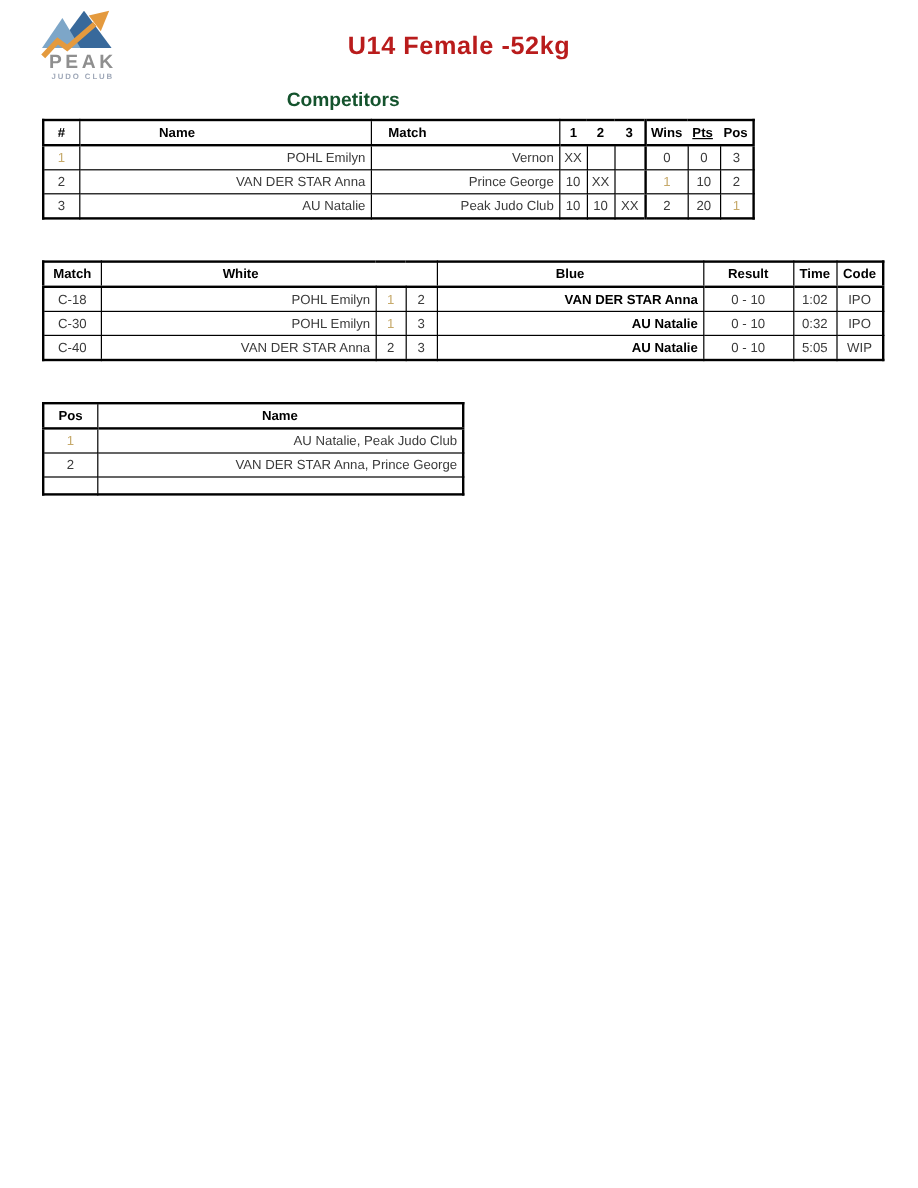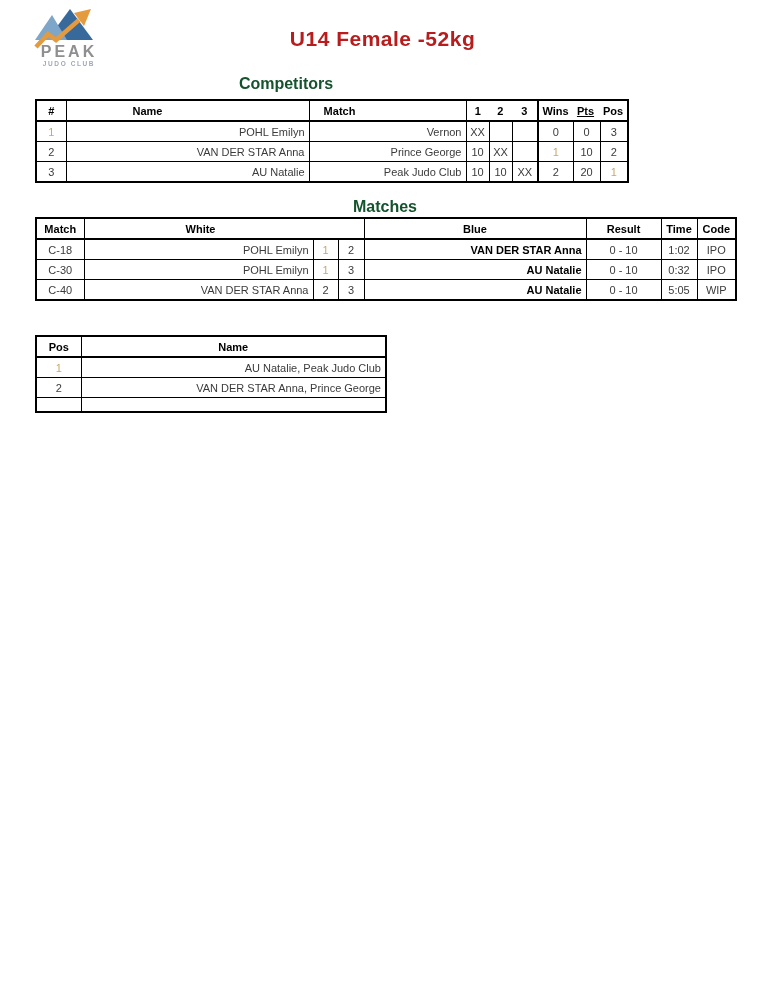--- a/index.html
+++ b/index.html
@@ -139,21 +139,20 @@
         <td class="num">10</td>
         <td class="num">10</td>
         <td class="num">XX</td>
         <td class="num thick-left">2</td>
         <td class="num">20</td>
         <td class="num tan">1</td>
       </tr>
     </tbody>
   </table>
 
-  <div class="section-title" id="matches-title">Matches</div>
 
   <table id="matches-table">
     <colgroup>
       <col style="width:48px">
         <col style="width:229px">
         <col style="width:25px">
         <col style="width:26px">
       <col style="width:222px">
         <col style="width:75px">
         <col style="width:36px">

